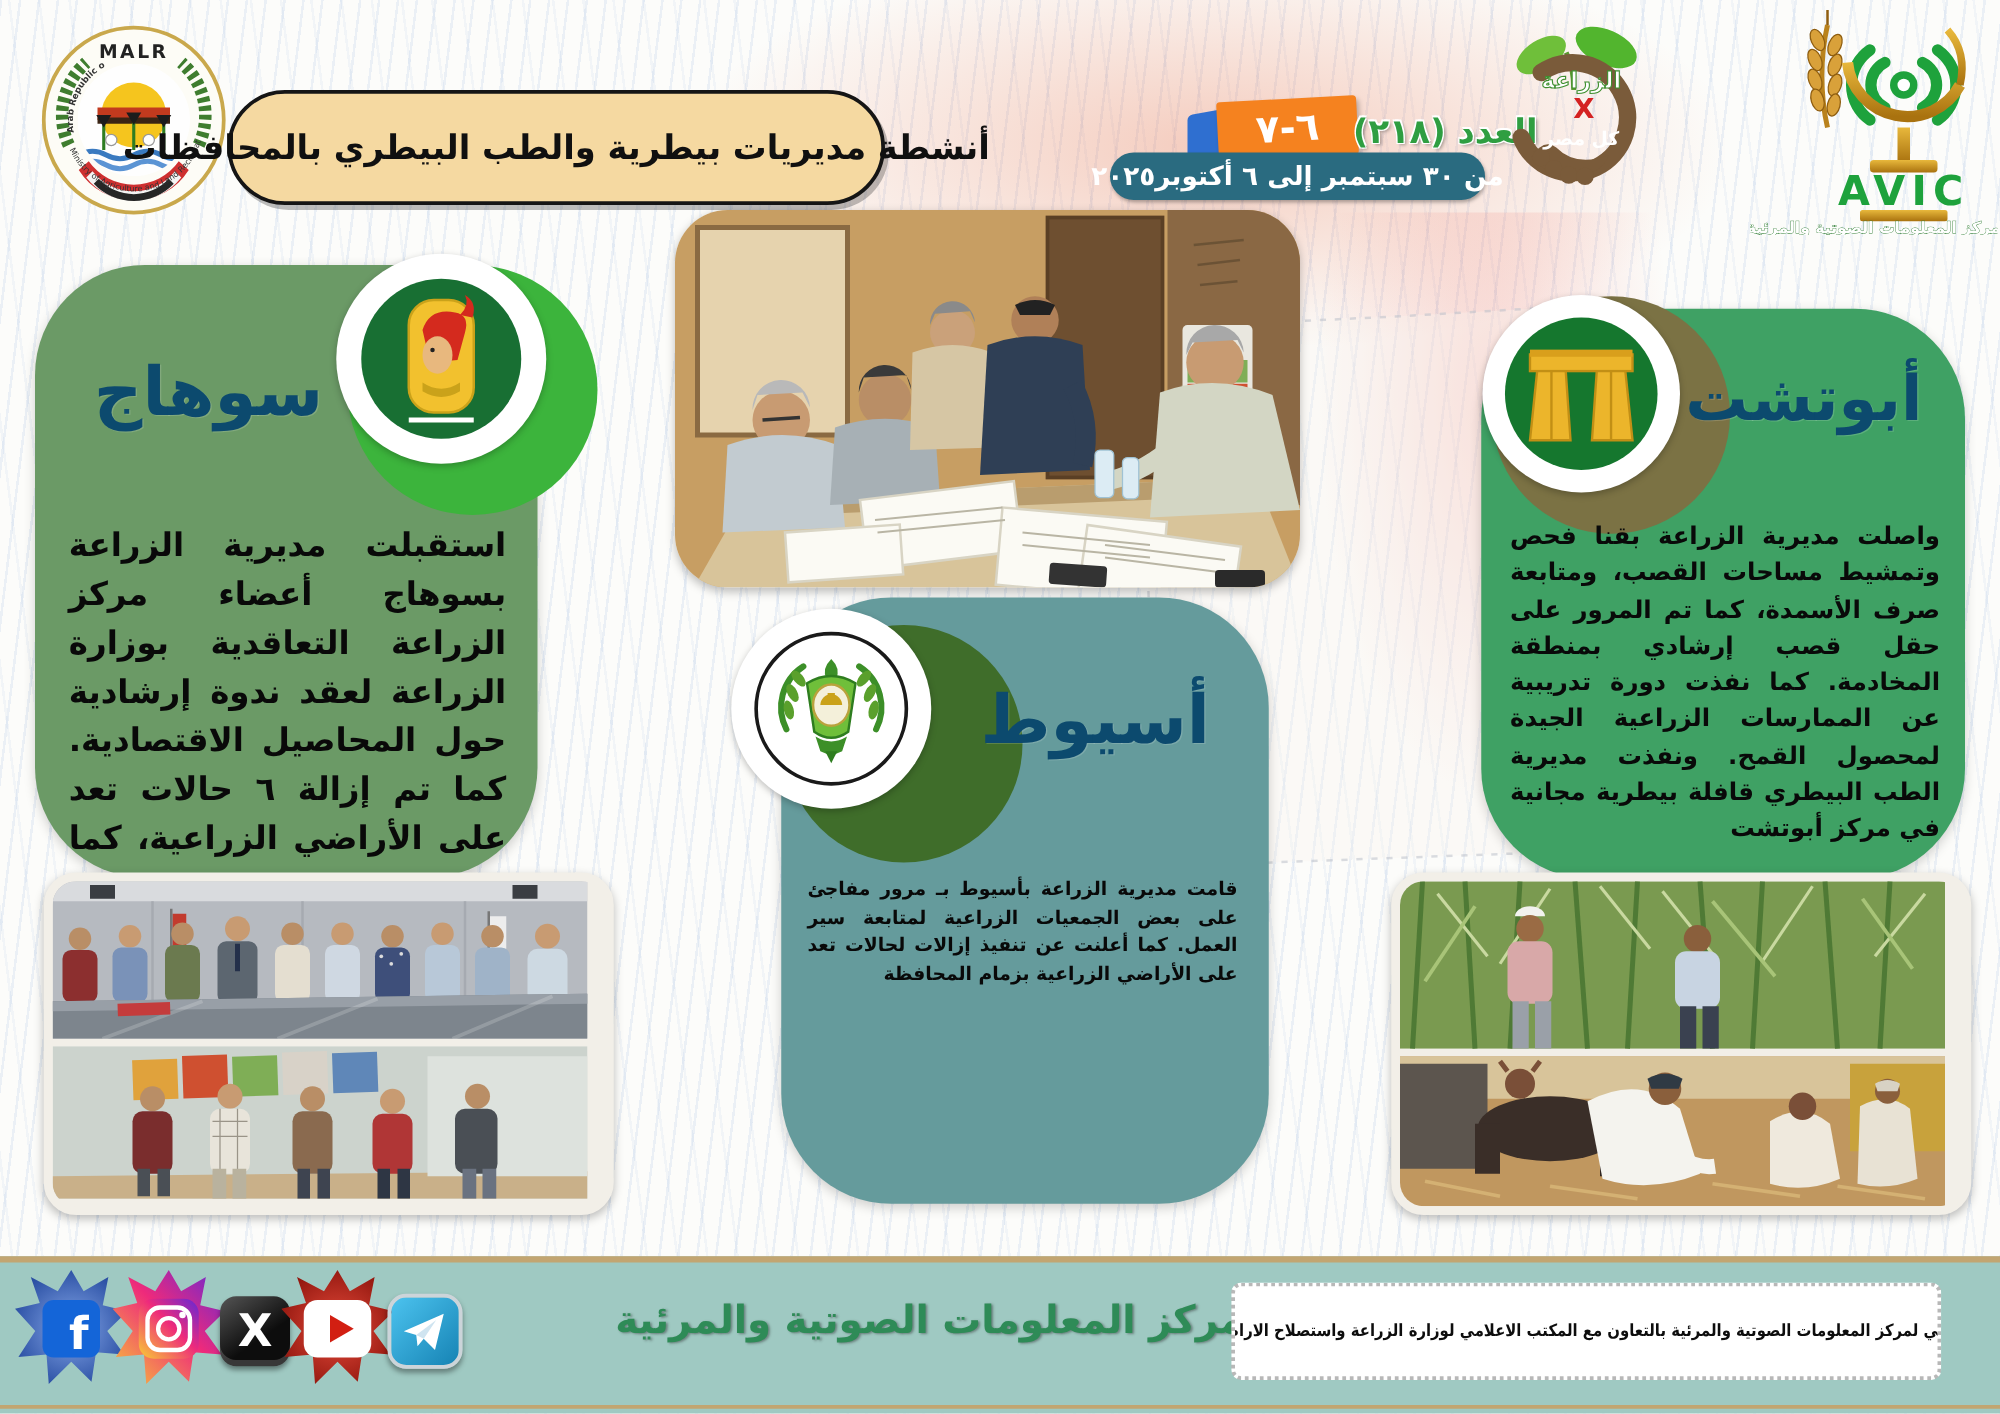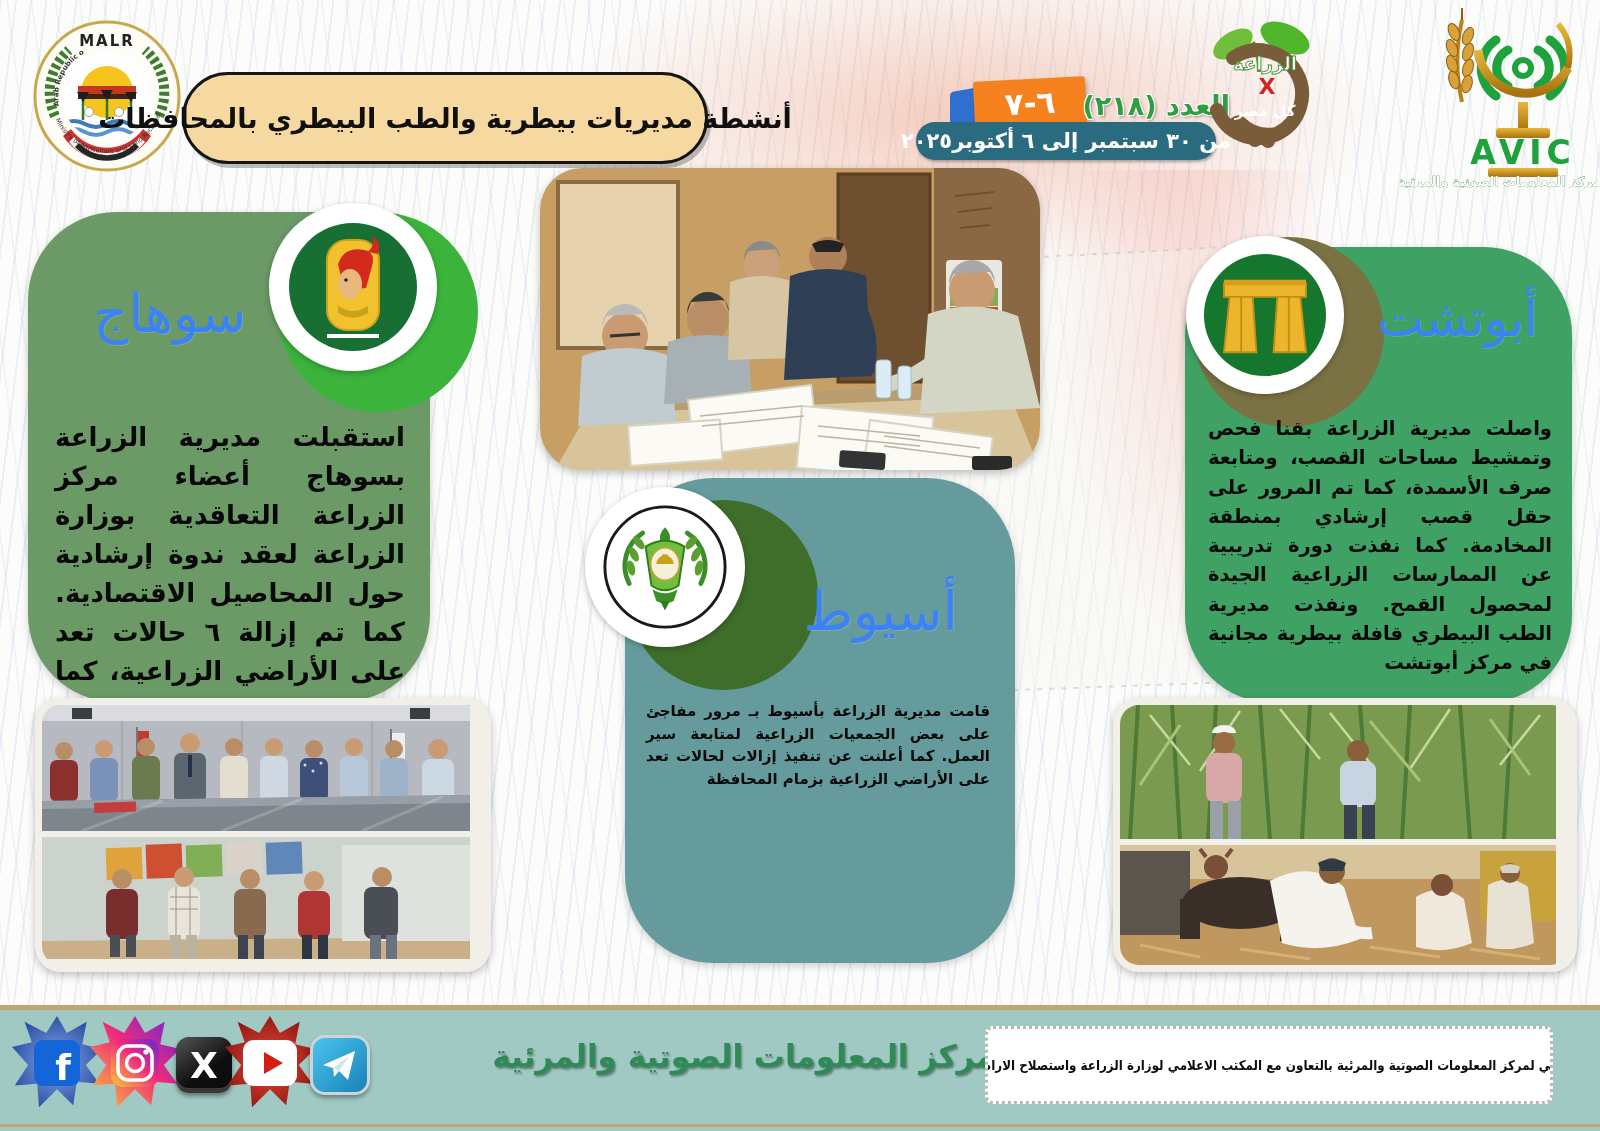--- a/index.html
+++ b/index.html
@@ -23,44 +23,44 @@
     display:flex;align-items:center;justify-content:center;box-shadow:3px 4px 0 rgba(70,70,70,.35);}
   .title-banner span{font-size:27px;font-weight:bold;color:#101010;direction:rtl;white-space:nowrap;}
   .ribbon-blue{position:absolute;left:950px;top:88px;width:48px;height:50px;background:#2f6fd0;
     transform:skewY(-10deg);border-radius:4px;}
   .pages-flag{position:absolute;left:974px;top:79px;width:112px;height:47px;background:var(--pages-flag);
     transform:rotate(-3deg);display:flex;align-items:center;justify-content:center;
     color:#fff;font-size:31px;font-weight:bold;border-radius:3px;box-shadow:2px 3px 4px rgba(0,0,0,.25);}
   .issue-label{position:absolute;left:1090px;top:90px;width:140px;text-align:center;
     font-size:27px;font-weight:bold;color:var(--issue-green);direction:rtl;white-space:nowrap;
     text-shadow:-1px -1px 0 #fff,1px -1px 0 #fff,-1px 1px 0 #fff,1px 1px 0 #fff,2px 2px 3px rgba(0,0,0,.35);}
-  .date-pill{position:absolute;left:916px;top:122px;width:300px;height:38px;background:var(--date-pill);
+  .date-pill{position:absolute;left:888px;top:122px;width:300px;height:38px;background:var(--date-pill);
     border-radius:19px;color:#fff;display:flex;align-items:center;justify-content:center;
     font-size:21px;font-weight:bold;direction:rtl;white-space:nowrap;box-shadow:1px 2px 3px rgba(0,0,0,.3);}
   .campaign{position:absolute;left:1203px;top:14px;width:116px;height:152px;}
   .avic{position:absolute;left:1400px;top:6px;width:198px;height:182px;}
   
   .card{position:absolute;border-radius:88px;box-shadow:0 3px 9px rgba(0,0,0,.18);}
   .card-sohag{left:28px;top:212px;width:402px;height:490px;background:var(--sohag-card);}
   .card-qena{left:1185px;top:247px;width:387px;height:456px;background:var(--qena-card);}
   .card-assiut{left:625px;top:478px;width:390px;height:485px;background:var(--assiut-card);}
   .crescent{position:absolute;border-radius:50%;}
   .cres-sohag{left:278px;top:212px;width:200px;height:200px;background:var(--crescent-sohag);}
   .cres-qena{left:1194px;top:237px;width:190px;height:190px;background:var(--crescent-qena);}
   .cres-assiut{left:628px;top:500px;width:190px;height:190px;background:var(--crescent-assiut);}
   .badge{position:absolute;background:#fff;border-radius:50%;display:flex;align-items:center;justify-content:center;
     box-shadow:0 2px 6px rgba(0,0,0,.25);}
   .badge-sohag{left:269px;top:203px;width:168px;height:168px;}
   .badge-qena{left:1186px;top:236px;width:158px;height:158px;}
   .badge-assiut{left:585px;top:487px;width:160px;height:160px;}
-  .card-title{position:absolute;font-weight:normal;color:#3b82f6;direction:rtl;text-align:center;
+  .card-title{position:absolute;font-weight:bold;color:#0c4a6e;direction:rtl;text-align:left;
     text-shadow:1px 1px 0 rgba(255,255,255,.15);}
   .t-sohag{left:75px;top:282px;width:190px;font-size:54px;}
   .t-qena{left:1388px;top:290px;width:150px;font-size:50px;letter-spacing:2px;}
-  .t-assiut{left:793px;top:580px;width:175px;font-size:54px;}
+  .t-assiut{left:793px;top:544px;width:175px;font-size:54px;}
   .card-body{position:absolute;direction:rtl;text-align:justify;text-align-last:right;
     font-weight:bold;color:#090909;line-height:1.5;}
   .b-sohag{left:55px;top:418px;width:350px;font-size:26px;}
   .b-qena{left:1208px;top:414px;width:344px;font-size:19.5px;}
   .b-assiut{left:646px;top:700px;width:344px;font-size:15px;}
   
   .photo{position:absolute;overflow:hidden;box-shadow:0 3px 8px rgba(0,0,0,.25);}
   .photo-meeting{left:540px;top:168px;width:500px;height:302px;border-radius:42px;}
   .photo-stack{border:7px solid #f2efe8;border-radius:26px;background:#f2efe8;}
   .photo-left{left:35px;top:698px;width:442px;height:260px;}

